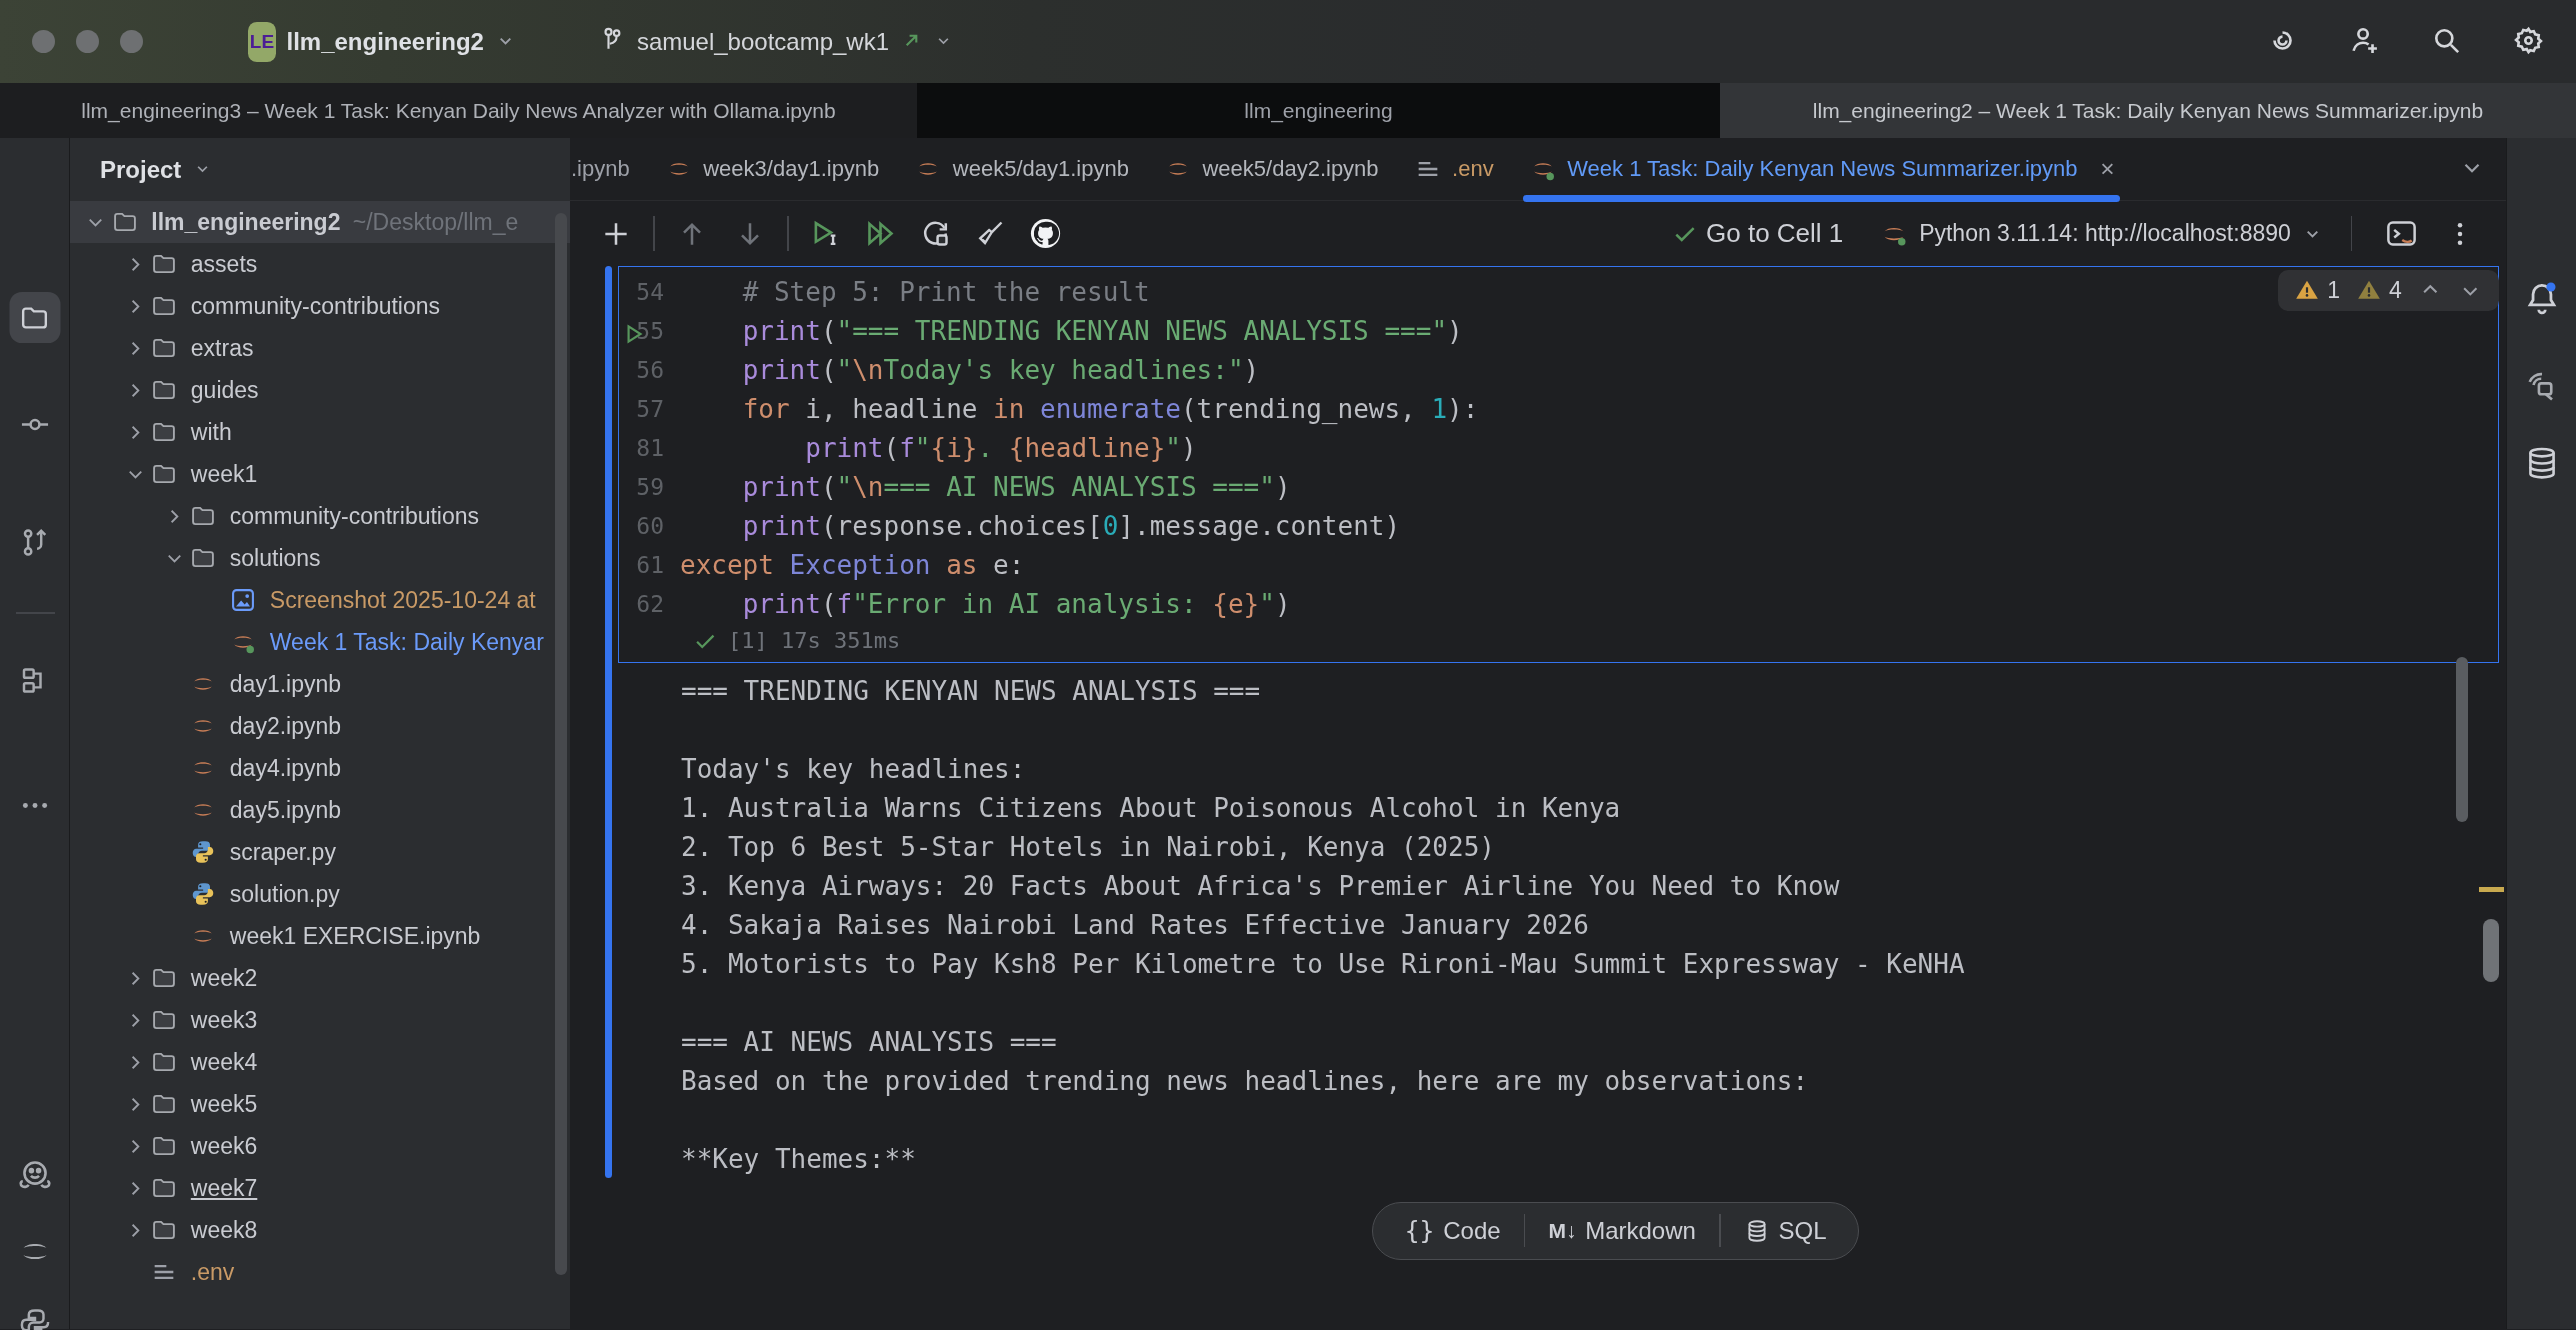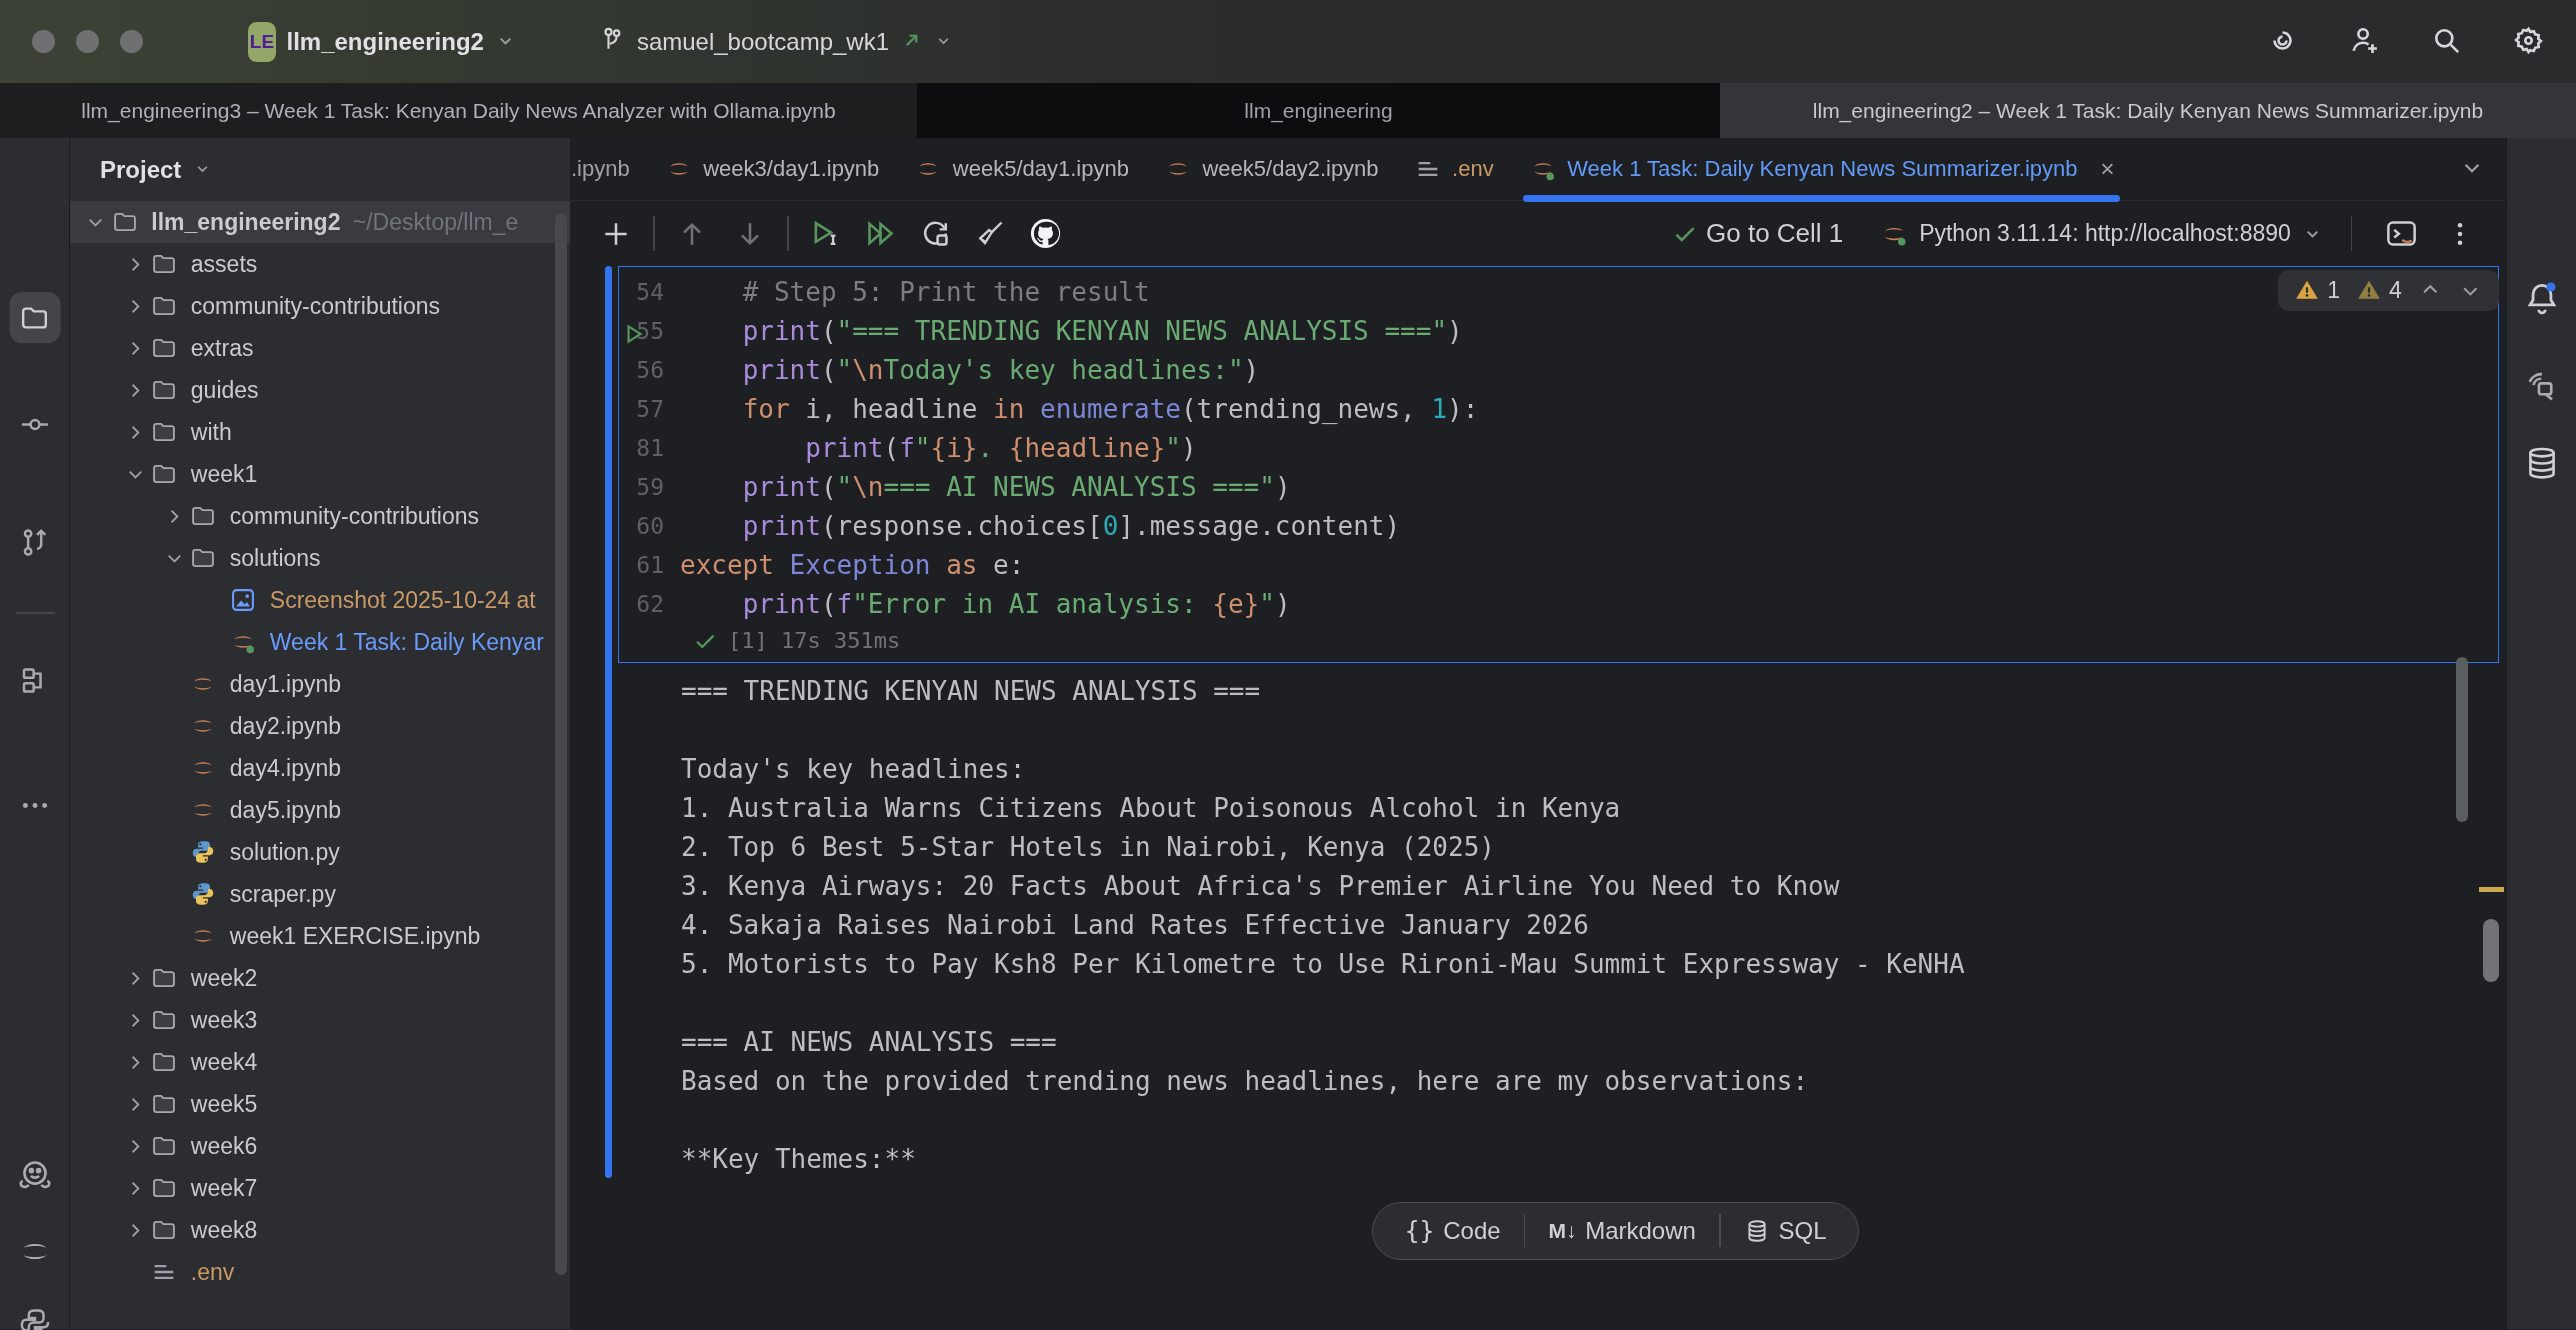--- a/index.html
+++ b/index.html
@@ -473,35 +473,35 @@
             <span class="iconslot">
               <span style="display: inline-flex; align-items: center;">
                 <svg width="28" height="28" viewBox="0 0 24 24">
                   <path d="M12 2.8c-2.8 0-4.2 1-4.2 2.9V8.2h4.3v1H6.2C4.4 9.2 3.2 10.8 3.2 12.8s1.2 3.5 3 3.5h1.6v-2.2c0-1.8 1.5-3.2 3.3-3.2h4.2c1.5 0 2.7-1.2 2.7-2.7V5.7c0-1.9-1.5-2.9-4-2.9z" fill="#5E96CE"></path>
                   <path d="M12 21.2c2.8 0 4.2-1 4.2-2.9V15.8h-4.3v-1h5.9c1.8 0 3-1.6 3-3.6s-1.2-3.5-3-3.5h-1.6v2.2c0 1.8-1.5 3.2-3.3 3.2H8.7c-1.5 0-2.7 1.2-2.7 2.7v2.5c0 1.9 1.5 2.9 4 2.9z" fill="#E8C25A"></path>
                   <circle cx="9.7" cy="5.3" r=".9" fill="#1E1F22"></circle>
                   <circle cx="14.3" cy="18.7" r=".9" fill="#1E1F22"></circle>
                 </svg>
               </span>
             </span>
-            <span class="tlabel">solution.py</span>
+            <span class="tlabel">scraper.py</span>
           </div>
           <div class="trow" style="padding-left: 89px;">
             <span class="chevslot"></span>
             <span class="iconslot">
               <span style="display: inline-flex; align-items: center;">
                 <svg width="28" height="28" viewBox="0 0 24 24">
                   <path d="M12 2.8c-2.8 0-4.2 1-4.2 2.9V8.2h4.3v1H6.2C4.4 9.2 3.2 10.8 3.2 12.8s1.2 3.5 3 3.5h1.6v-2.2c0-1.8 1.5-3.2 3.3-3.2h4.2c1.5 0 2.7-1.2 2.7-2.7V5.7c0-1.9-1.5-2.9-4-2.9z" fill="#5E96CE"></path>
                   <path d="M12 21.2c2.8 0 4.2-1 4.2-2.9V15.8h-4.3v-1h5.9c1.8 0 3-1.6 3-3.6s-1.2-3.5-3-3.5h-1.6v2.2c0 1.8-1.5 3.2-3.3 3.2H8.7c-1.5 0-2.7 1.2-2.7 2.7v2.5c0 1.9 1.5 2.9 4 2.9z" fill="#E8C25A"></path>
                   <circle cx="9.7" cy="5.3" r=".9" fill="#1E1F22"></circle>
                   <circle cx="14.3" cy="18.7" r=".9" fill="#1E1F22"></circle>
                 </svg>
               </span>
             </span>
-            <span class="tlabel">scraper.py</span>
+            <span class="tlabel">solution.py</span>
           </div>
           <div class="trow" style="padding-left: 89px;">
             <span class="chevslot"></span>
             <span class="iconslot">
               <span style="display: inline-flex; align-items: center;">
                 <svg width="28" height="28" viewBox="0 0 24 24" fill="#C77D56">
                   <path d="M4.5 9.8C7 6.2 17 6.2 19.5 9.8 17 8 7 8 4.5 9.8Z"></path>
                   <path d="M4.5 14.2C7 17.8 17 17.8 19.5 14.2 17 16 7 16 4.5 14.2Z"></path>
                 </svg>
               </span>
@@ -576,21 +576,21 @@
             </span>
             <span class="iconslot">
               <span style="display: inline-flex; align-items: center;">
                 <svg width="28" height="28" viewBox="0 0 24 24">
                   <path d="M3.5 7c0-1.1.9-2 2-2h4l2 2h7c1.1 0 2 .9 2 2v8a2 2 0 0 1-2 2h-13a2 2 0 0 1-2-2z" fill="#3C3E42" stroke="#A6A9AE" stroke-width="1.6"></path>
                 </svg>
               </span>
             </span>
             <span class="tlabel">week6</span>
           </div>
-          <div class="trow" style="padding-left: 50px;">
+          <div class="trow" style="padding-left: 50px; text-decoration: underline;">
             <span class="chevslot">
               <svg width="23" height="23" viewBox="0 0 24 24">
                 <path d="M9 6l6 6-6 6" fill="none" stroke="#9DA0A8" stroke-width="1.9"></path>
               </svg>
             </span>
             <span class="iconslot">
               <span style="display: inline-flex; align-items: center;">
                 <svg width="28" height="28" viewBox="0 0 24 24">
                   <path d="M3.5 7c0-1.1.9-2 2-2h4l2 2h7c1.1 0 2 .9 2 2v8a2 2 0 0 1-2 2h-13a2 2 0 0 1-2-2z" fill="#3C3E42" stroke="#A6A9AE" stroke-width="1.6"></path>
                 </svg>

